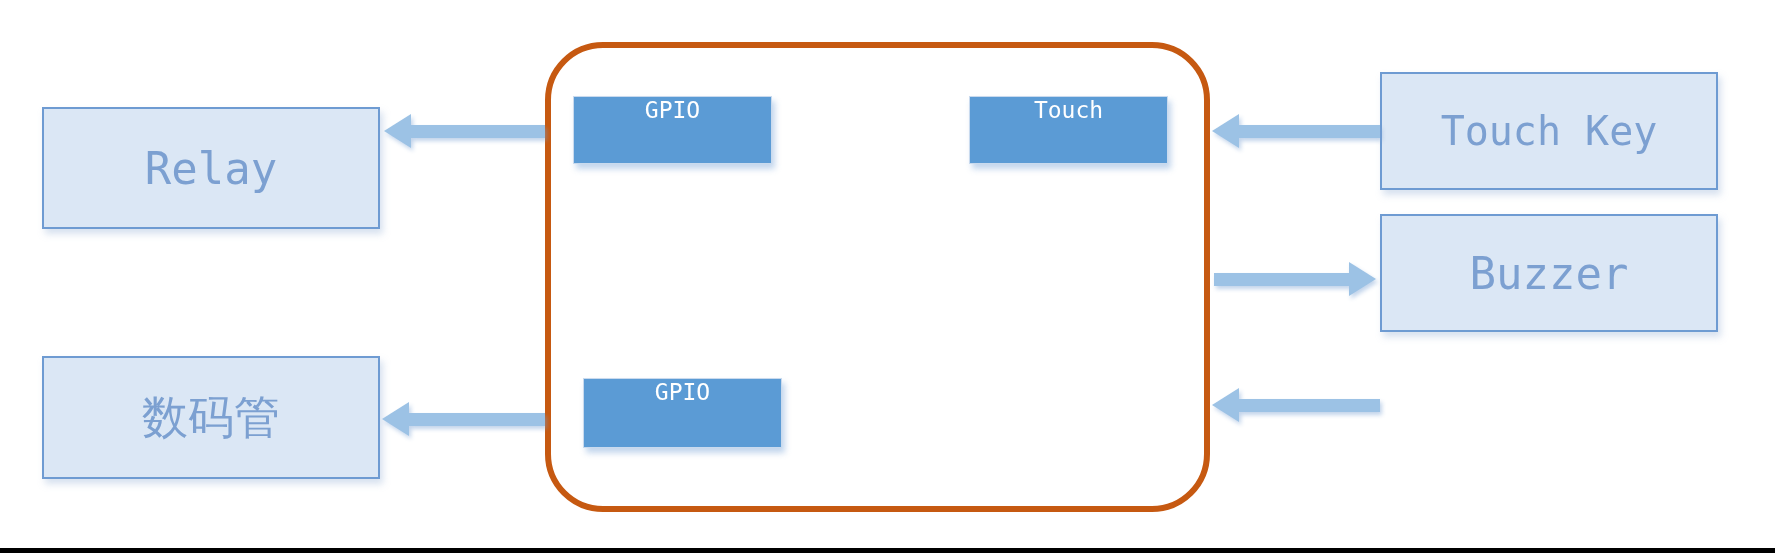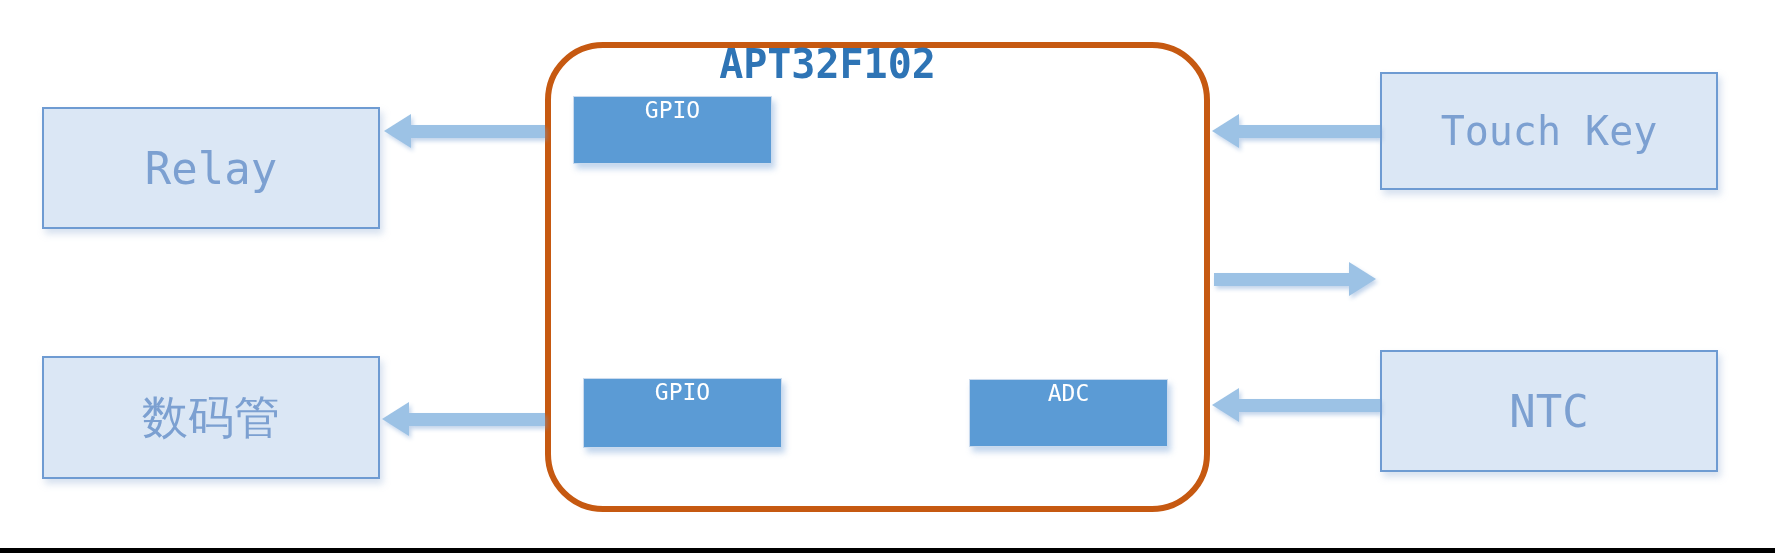--- a/index.html
+++ b/index.html
@@ -101,43 +101,42 @@
     width: 100%; height: 5px;
     background: #000000;
   }
 </style>
 </head>
 <body>
 
 <div id="canvas">
 
   <div class="mcu-outline"></div>
-  <div class="mcu-title">APT32F102</div>
 
   <div class="module m-gpio-top">
     <span>GPIO</span>
   </div>
-  <div class="module m-adc">
-    <span>ADC</span>
+  <div class="module m-touch">
+    <span>Touch</span>
   </div>
   <div class="module m-gpio-bottom">
     <span>GPIO</span>
   </div>
 
   <div class="peripheral p-relay">
     <span>Relay</span>
   </div>
   <div class="peripheral p-digital">
     <span>数码管</span>
   </div>
   <div class="peripheral p-touchkey">
     <span>Touch Key</span>
   </div>
-  <div class="peripheral p-ntc">
-    <span>NTC</span>
+  <div class="peripheral p-buzzer">
+    <span>Buzzer</span>
   </div>
 
   <div class="arrow dir-left a-relay">
     <span class="head"></span>
       <span class="shaft"></span>
   </div>
   <div class="arrow dir-left a-digital">
     <span class="head"></span>
       <span class="shaft"></span>
   </div>

